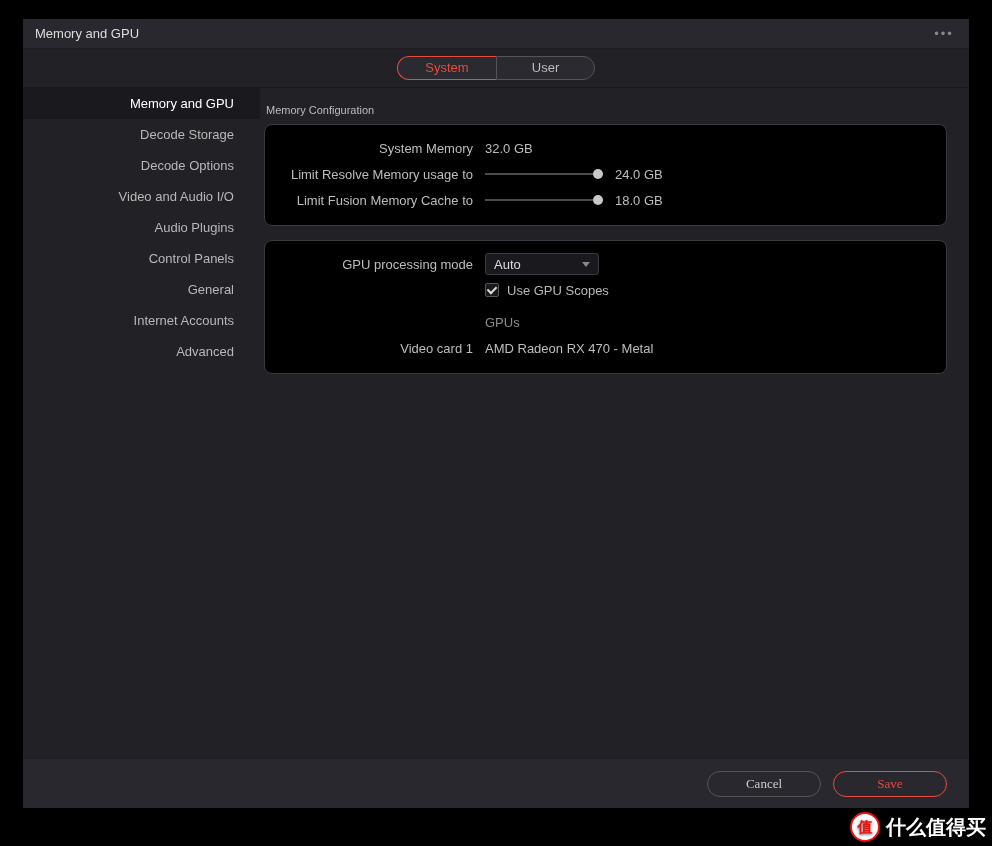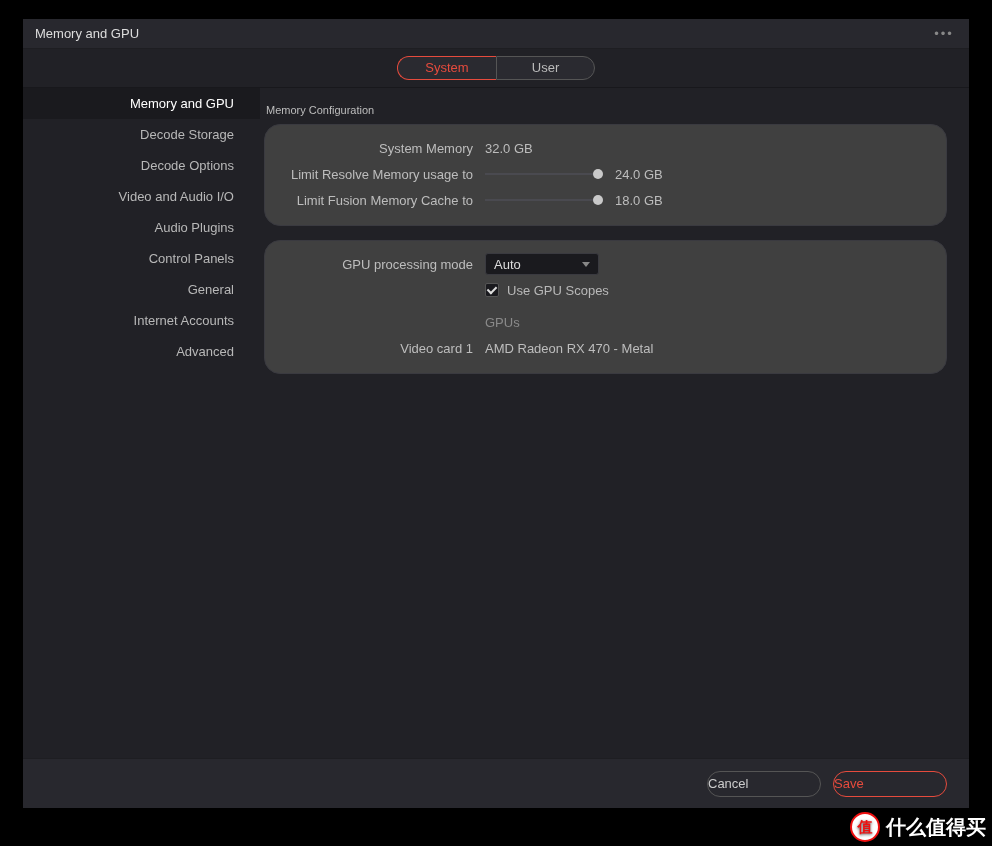--- a/index.html
+++ b/index.html
@@ -14,34 +14,34 @@
   .seg { width: 99px; height: 24px; line-height: 22px; text-align: center; border: 1px solid #555; background: #2a2a30; color: #bbb; cursor: pointer; }
   .seg:first-child { border-top-left-radius: 12px; border-bottom-left-radius: 12px; border-right: none; }
   .seg:last-child { border-top-right-radius: 12px; border-bottom-right-radius: 12px; }
   .seg.active { border-color: #e64b3d; color: #e64b3d; }
   .body { flex: 1; display: flex; background: #212126; }
   .sidebar { width: 237px; background: #212126; padding-top: 0; }
   .side-item { height: 31px; line-height: 31px; padding-right: 26px; text-align: right; color: #b8b8b8; cursor: pointer; }
   .side-item.active { background: #1a1a1e; color: #fff; }
   .main { flex: 1; padding: 10px 22px 10px 4px; }
   .section-title { color: #bdbdbd; margin: 6px 0 8px 2px; font-size: 11px; }
-  .panel { border: 1px solid #3a3a40; border-radius: 16px; padding: 10px 14px 12px 14px; background: #404040; margin-bottom: 14px; }
+  .panel { border: 1px solid #3a3a40; border-radius: 8px; padding: 10px 14px 12px 14px; background: #000000; margin-bottom: 14px; }
   .row { display: flex; align-items: center; height: 26px; }
   .row .label { width: 206px; text-align: right; padding-right: 12px; color: #bdbdbd; }
   .row .value { color: #bdbdbd; }
   .slider { position: relative; width: 118px; height: 14px; display: flex; align-items: center; }
   .slider .track { position: absolute; left: 0; right: 0; top: 6px; height: 2px; background: #4a4a50; }
   .slider .thumb { position: absolute; width: 10px; height: 10px; background: #c9c9c9; border-radius: 50%; top: 2px; right: 0; }
   .slider-wrap { display: flex; align-items: center; gap: 12px; }
   .select { width: 114px; height: 22px; background: #1a1a1e; border: 1px solid #3a3a40; border-radius: 3px; display: flex; align-items: center; padding: 0 8px; color: #ddd; cursor: pointer; justify-content: space-between; }
   .chev { width: 0; height: 0; border-left: 4px solid transparent; border-right: 4px solid transparent; border-top: 5px solid #888; }
   .check { width: 14px; height: 14px; background: #1a1a1e; border: 1px solid #555; border-radius: 2px; display: flex; align-items: center; justify-content: center; margin-right: 8px; }
   .check.on::after { content: ""; width: 4px; height: 7px; border: solid #ddd; border-width: 0 2px 2px 0; transform: rotate(45deg) translate(-1px,-1px); }
   .footer { height: 50px; background: #28282e; display: flex; align-items: center; justify-content: flex-end; gap: 12px; padding: 0 22px; border-top: 1px solid rgba(0,0,0,.25); }
-  .btn { width: 114px; height: 26px; line-height: 24px; text-align: left; border-radius: 13px; border: 1px solid #555; color: #ccc; background: transparent; cursor: pointer; }
+  .btn { width: 114px; height: 26px; line-height: 24px; text-align: center; border-radius: 13px; border: 1px solid #555; color: #ccc; background: transparent; cursor: pointer; font-family: Liberation Serif, serif; }
   .btn.primary { border-color: #e64b3d; color: #e64b3d; }
   .watermark { position: absolute; right: 6px; bottom: 4px; display: flex; align-items: center; gap: 6px; color: #fff; font-weight: 700; font-size: 20px; text-shadow: 0 1px 3px rgba(0,0,0,.7); }
   .wm-badge { width: 30px; height: 30px; border-radius: 50%; background: #fff; color: #e11; display: flex; align-items: center; justify-content: center; font-size: 15px; font-weight: 900; border: 2px solid #e11; }
 </style>
 </head>
 <body>
 
 <div class="window">
 
   <div class="titlebar">

